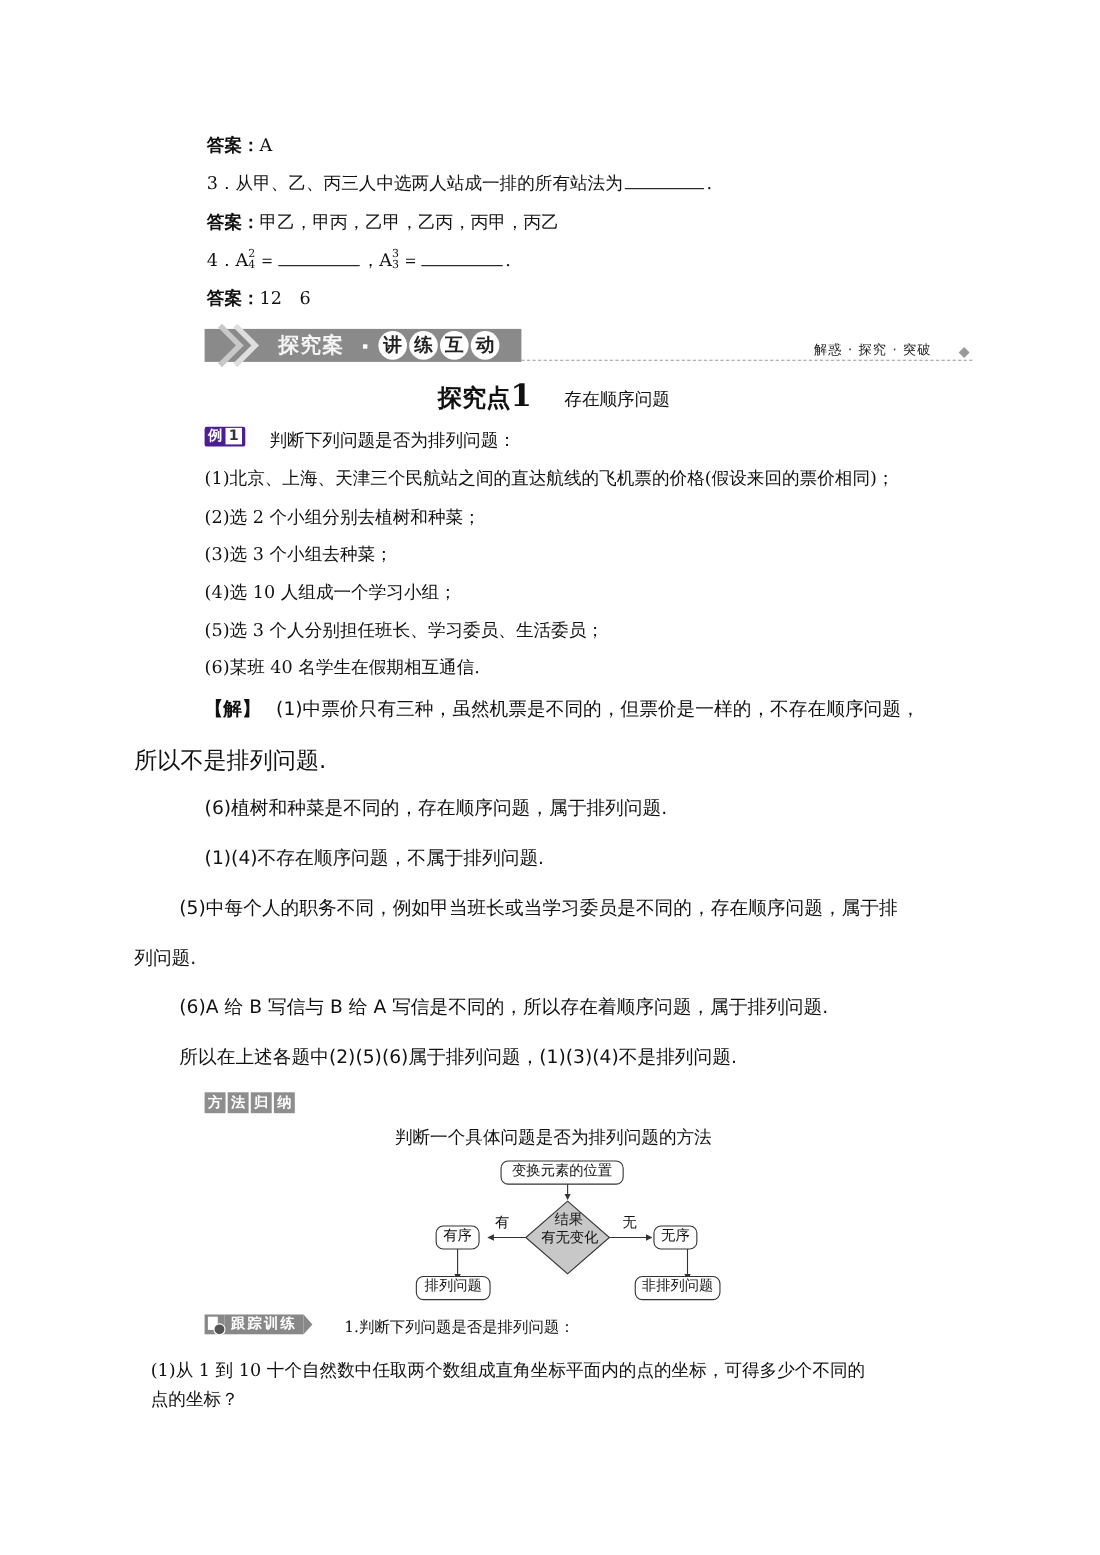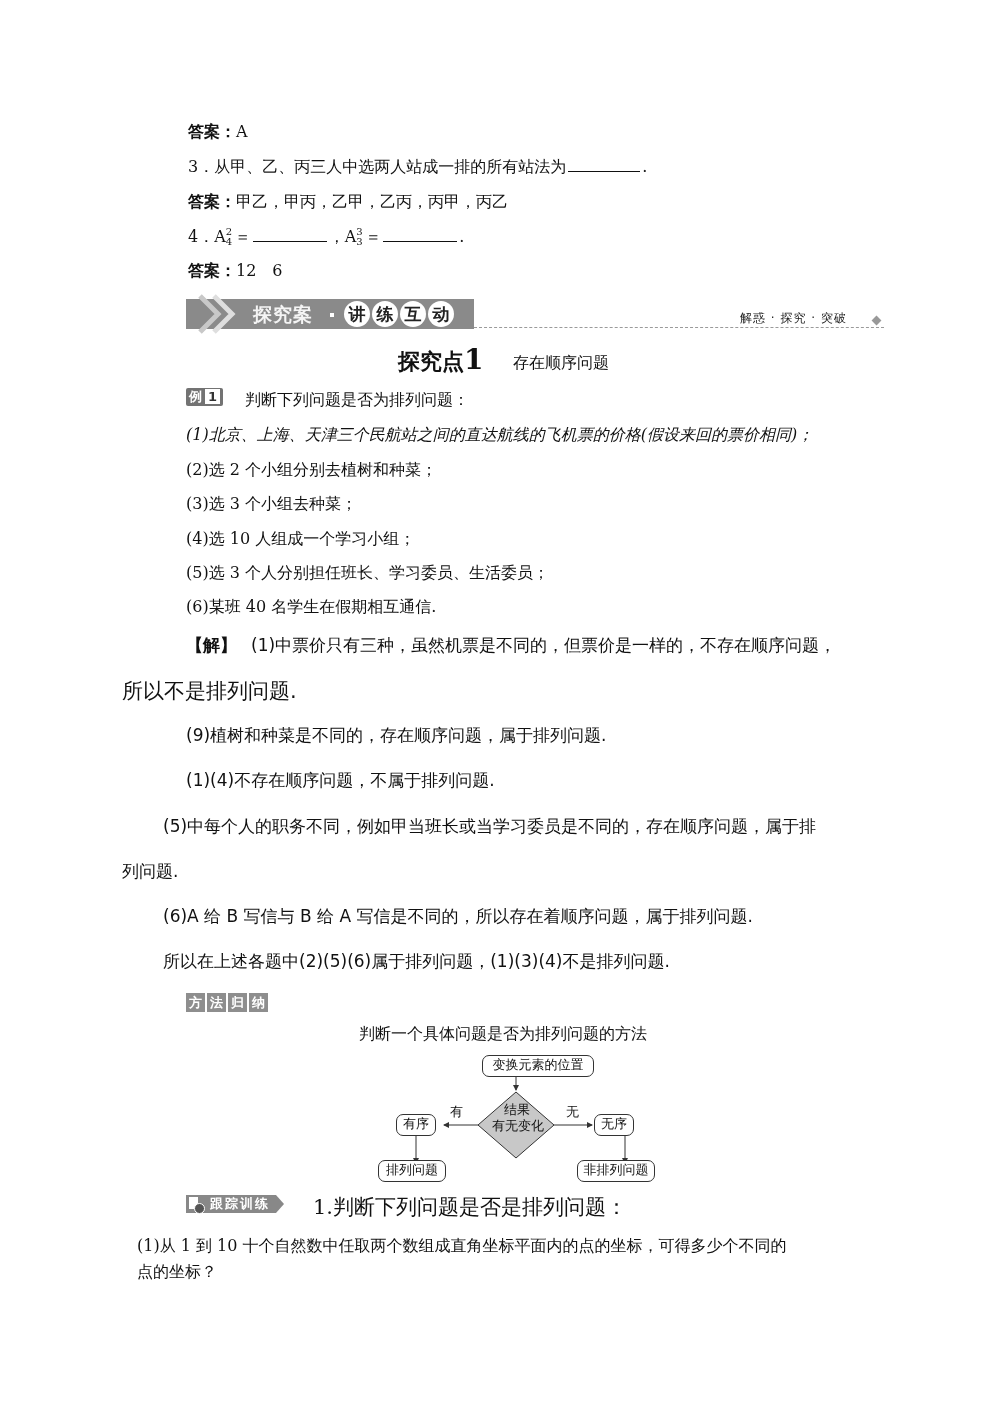--- a/index.html
+++ b/index.html
@@ -20,21 +20,21 @@
   .banner-dot { position:absolute; left:317px; top:313px; width:4px; height:4px; background:#fff; }
   .circle-char { position:absolute; top:301px; width:26px; height:26px; border-radius:50%; background:#fff; color:#222; font-size:17px; line-height:26px; text-align:center; font-weight:bold; }
   .banner-rule { position:absolute; left:474px; top:327px; width:410px; border-bottom:1px dashed #9a9a9a; }
   .banner-right { position:absolute; left:740px; top:310px; font-size:12px; line-height:16px; color:#222; letter-spacing:1px; }
   .diamond-mark { position:absolute; left:873px; top:317px; width:7px; height:7px; background:#999; transform:rotate(45deg); }
 
   .heading { position:absolute; left:398px; top:345px; font-size:22px; line-height:30px; font-weight:bold; }
   .heading-num { font-size:28px; }
   .heading-sub { position:absolute; left:513px; top:353px; font-size:16px; line-height:20px; }
 
-  .tag-box { position:absolute; background:#737373; color:#fff; font-weight:bold; font-size:13px; line-height:18px; padding:0 3px; border-radius:2px; }
+  .tag-box { position:absolute; background:#4c1d95; color:#fff; font-weight:bold; font-size:13px; line-height:18px; padding:0 3px; border-radius:2px; }
   .tag-box .box-num { background:#fff; color:#333; padding:0 3px; margin-left:3px; }
 
   .method-tag { position:absolute; left:186px; top:993px; display:flex; gap:2px; }
   .method-tag span { display:inline-block; width:19px; height:19px; background:#8e8e8e; color:#fff; font-size:13px; line-height:19px; text-align:center; font-weight:bold; }
 
   .flow-title { position:absolute; left:359px; top:1024px; font-size:16px; line-height:20px; font-family:"DejaVu Sans","Liberation Sans",sans-serif; }
   .flow-box { position:absolute; border:1px solid #333; border-radius:7px; background:#fff; font-size:13px; line-height:18px; text-align:center; }
   .flow-label { position:absolute; font-size:13px; line-height:16px; }
 
   .track-tag { position:absolute; left:186px; top:1195px; display:flex; align-items:center; height:18px;justify-content:flex-end; }
@@ -83,32 +83,32 @@
 <div class="heading sans">
   <span>探究点</span><span class="heading-num" style="font-family:'DejaVu Serif','Liberation Serif',serif;">1</span>
 </div>
 <div class="heading-sub">存在顺序问题</div>
 
 <div class="tag-box sans" style="left:186px;top:388px;">
   <span>例</span><span class="box-num">1</span>
 </div>
 <div class="line" style="left:245px;top:390px;">判断下列问题是否为排列问题：</div>
 
-<div class="line" style="left:186px;top:425px;font-style:italic;">(1)北京、上海、天津三个民航站之间的直达航线的飞机票的价格(假设来回的票价相同)；</div>
+<div class="line" style="left:186px;top:425px;">(1)北京、上海、天津三个民航站之间的直达航线的飞机票的价格(假设来回的票价相同)；</div>
 <div class="line" style="left:186px;top:460px;">(2)选 2 个小组分别去植树和种菜；</div>
 <div class="line" style="left:186px;top:494px;">(3)选 3 个小组去种菜；</div>
 <div class="line" style="left:186px;top:529px;">(4)选 10 人组成一个学习小组；</div>
 <div class="line" style="left:186px;top:563px;">(5)选 3 个人分别担任班长、学习委员、生活委员；</div>
 <div class="line" style="left:186px;top:597px;">(6)某班 40 名学生在假期相互通信.</div>
 
 <div class="line sans" style="left:186px;top:635px;font-size:17px;">
   <span style="font-weight:bold;">【解】</span><span style="margin-left:14px;">(1)中票价只有三种，虽然机票是不同的，但票价是一样的，不存在顺序问题，</span>
 </div>
 <div class="line sans" style="left:122px;top:681px;font-size:21px;">所以不是排列问题.</div>
-<div class="line sans" style="left:186px;top:725px;font-size:17px;">(9)植树和种菜是不同的，存在顺序问题，属于排列问题.</div>
+<div class="line sans" style="left:186px;top:725px;font-size:17px;">(6)植树和种菜是不同的，存在顺序问题，属于排列问题.</div>
 <div class="line sans" style="left:186px;top:770px;font-size:17px;">(1)(4)不存在顺序问题，不属于排列问题.</div>
 <div class="line sans" style="left:163px;top:816px;font-size:17px;">(5)中每个人的职务不同，例如甲当班长或当学习委员是不同的，存在顺序问题，属于排</div>
 <div class="line sans" style="left:122px;top:861px;font-size:17px;">列问题.</div>
 <div class="line sans" style="left:163px;top:906px;font-size:17px;">(6)A 给 B 写信与 B 给 A 写信是不同的，所以存在着顺序问题，属于排列问题.</div>
 <div class="line sans" style="left:163px;top:951px;font-size:17px;">所以在上述各题中(2)(5)(6)属于排列问题，(1)(3)(4)不是排列问题.</div>
 
 <div class="method-tag sans">
   <span>方</span>
   <span>法</span>
   <span>归</span>
@@ -129,36 +129,36 @@
   <polygon points="146,42 184,75 146,108 108,75" fill="#c8c8c8" stroke="#333" stroke-width="1"></polygon>
 
   <line x1="108" y1="75" x2="74" y2="75" stroke="#333" stroke-width="1" marker-end="url(#arr)"></line>
 
   <line x1="184" y1="75" x2="222" y2="75" stroke="#333" stroke-width="1" marker-end="url(#arr)"></line>
 
   <line x1="46" y1="84" x2="46" y2="113" stroke="#333" stroke-width="1" marker-end="url(#arr)"></line>
 
   <line x1="255" y1="84" x2="255" y2="113" stroke="#333" stroke-width="1" marker-end="url(#arr)"></line>
 </svg>
-<div class="flow-box" style="left:482px;top:1055px;width:110px;height:20px;">变换元素的位置</div>
+<div class="flow-box" style="left:455px;top:1055px;width:110px;height:20px;">变换元素的位置</div>
 <div class="flow-label" style="left:494px;top:1102px;width:46px;text-align:center;line-height:16px;">
   <div>结果</div>
   <div style="margin-left:-6px;width:60px;">有无变化</div>
 </div>
 <div class="flow-label" style="left:450px;top:1104px;">有</div>
 <div class="flow-label" style="left:566px;top:1104px;">无</div>
 <div class="flow-box" style="left:396px;top:1114px;width:38px;height:20px;">有序</div>
 <div class="flow-box" style="left:594px;top:1114px;width:38px;height:20px;">无序</div>
 <div class="flow-box" style="left:378px;top:1160px;width:66px;height:20px;">排列问题</div>
 <div class="flow-box" style="left:577px;top:1160px;width:76px;height:20px;">非排列问题</div>
 
 <div class="track-tag">
   <div class="track-icon">
     <div style="position:absolute;left:3px;top:2px;width:9px;height:12px;background:#fff;"></div>
     <div style="position:absolute;left:8px;top:8px;width:9px;height:9px;border-radius:50%;background:#555;border:1px solid #fff;"></div>
   </div>
   <div class="track-text">跟踪训练</div>
   <div class="track-arrow"></div>
 </div>
-<div class="line" style="left:313px;top:1197px;font-size:21px;">1.判断下列问题是否是排列问题：</div>
+<div class="line" style="left:313px;top:1197px;font-size:14px;">1.判断下列问题是否是排列问题：</div>
 
 <div class="line" style="left:137px;top:1236px;font-size:16px;text-align:center;">(1)从 1 到 10 十个自然数中任取两个数组成直角坐标平面内的点的坐标，可得多少个不同的</div>
 <div class="line" style="left:137px;top:1262px;font-size:16px;">点的坐标？</div>
 
 </body></html>

